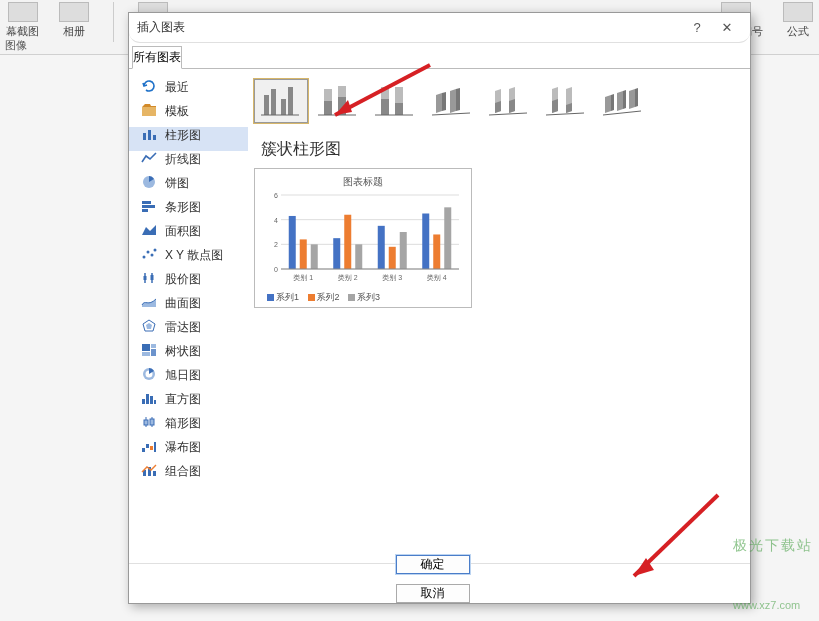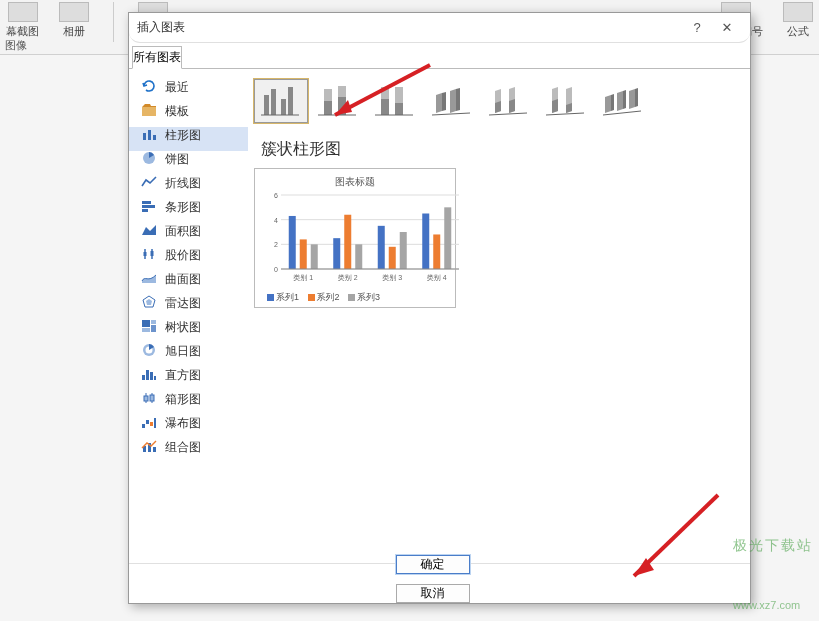--- a/index.html
+++ b/index.html
@@ -59,21 +59,21 @@
     .subtype {
       width: 54px; height: 44px; border: 1px solid transparent;
       display: flex; align-items: center; justify-content: center; cursor: pointer;
     }
     .subtype.selected { border: 1px solid #999; background: #f0f0f0; box-shadow: 0 0 0 1px #d6b66a; }
     .subtype svg { width: 44px; height: 36px; }
 
     .subtype-title { margin: 16px 0 8px 7px; font-size: 16px; color: #333; }
 
     .preview {
-      width: 202px; height: 140px; border: 1px solid #bbb; padding: 6px; background: #fff;
+      width: 218px; height: 140px; border: 1px solid #bbb; padding: 6px; background: #fff;
     }
     .preview-title { text-align: center; font-size: 10px; color: #555; margin-bottom: 4px; }
     .preview-chart { width: 200px; height: 90px; margin: 0 auto; }
     .preview-legend { text-align: left; font-size: 9px; color: #555; margin-top: 4px; }
     .lg-sw { display: inline-block; width: 7px; height: 7px; margin: 0 2px 0 6px; vertical-align: middle; }
 
     
     .footer {
       height: 40px; border-top: 1px solid #e0e0e0;
       display: flex; align-items: center; justify-content: flex-end; gap: 10px; padding-right: 14px; flex-direction: column;
@@ -160,51 +160,62 @@
               <rect x="2" y="6" width="3" height="7" fill="#3a6db5"></rect>
               <rect x="7" y="3" width="3" height="10" fill="#3a6db5"></rect>
               <rect x="12" y="8" width="3" height="5" fill="#3a6db5"></rect>
             </svg>
           </span>
           <span>柱形图</span>
         </div>
         <div class="cat-item">
           <span class="cat-icon">
             <svg viewBox="0 0 16 14">
+              <polyline points="1,11 5,5 9,8 15,2" fill="none" stroke="#3a6db5" stroke-width="1.6"></polyline>
+            </svg>
+          </span>
+          <span>折线图</span>
+        </div>
+        <div class="cat-item">
+          <span class="cat-icon">
+            <svg viewBox="0 0 16 14">
               <circle cx="8" cy="7" r="6" fill="#9cb9e0"></circle>
               <path d="M8 7V1a6 6 0 0 1 5 3z" fill="#3a6db5"></path>
             </svg>
           </span>
           <span>饼图</span>
-        </div>
-        <div class="cat-item">
-          <span class="cat-icon">
-            <svg viewBox="0 0 16 14">
-              <polyline points="1,11 5,5 9,8 15,2" fill="none" stroke="#3a6db5" stroke-width="1.6"></polyline>
-            </svg>
-          </span>
-          <span>折线图</span>
         </div>
         <div class="cat-item">
           <span class="cat-icon">
             <svg viewBox="0 0 16 14">
               <rect x="1" y="2" width="9" height="3" fill="#3a6db5"></rect>
               <rect x="1" y="6" width="13" height="3" fill="#3a6db5"></rect>
               <rect x="1" y="10" width="6" height="3" fill="#3a6db5"></rect>
             </svg>
           </span>
           <span>条形图</span>
         </div>
         <div class="cat-item">
           <span class="cat-icon">
             <svg viewBox="0 0 16 14">
               <path d="M1 12L5 4l4 4 6-6v10H1z" fill="#3a6db5"></path>
             </svg>
           </span>
           <span>面积图</span>
+        </div>
+        <div class="cat-item">
+          <span class="cat-icon">
+            <svg viewBox="0 0 16 14">
+              <circle cx="3" cy="10" r="1.5" fill="#3a6db5"></circle>
+              <circle cx="7" cy="5" r="1.5" fill="#3a6db5"></circle>
+              <circle cx="11" cy="8" r="1.5" fill="#3a6db5"></circle>
+              <circle cx="14" cy="3" r="1.5" fill="#3a6db5"></circle>
+            </svg>
+          </span>
+          <span>X Y 散点图</span>
         </div>
         <div class="cat-item">
           <span class="cat-icon">
             <svg viewBox="0 0 16 14">
               <line x1="4" y1="2" x2="4" y2="12" stroke="#3a6db5" stroke-width="1.5"></line>
               <rect x="2.5" y="5" width="3" height="4" fill="#3a6db5"></rect>
               <line x1="11" y1="2" x2="11" y2="12" stroke="#3a6db5" stroke-width="1.5"></line>
               <rect x="9.5" y="4" width="3" height="5" fill="#3a6db5"></rect>
             </svg>
           </span>

